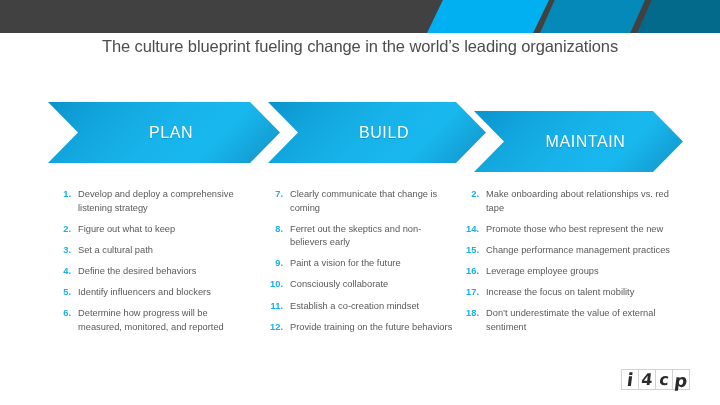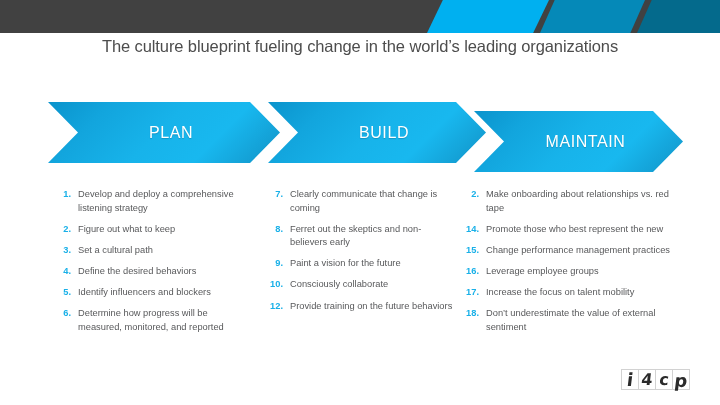--- a/index.html
+++ b/index.html
@@ -232,20 +232,24 @@
     </div>
     <div class="list-item">
       <div class="item-num">9.</div>
       <div class="item-text">Paint a vision for the future</div>
     </div>
     <div class="list-item">
       <div class="item-num">10.</div>
       <div class="item-text">Consciously collaborate</div>
     </div>
     <div class="list-item">
+      <div class="item-num">11.</div>
+      <div class="item-text">Establish a co-creation mindset</div>
+    </div>
+    <div class="list-item">
       <div class="item-num">12.</div>
       <div class="item-text">Provide training on the future behaviors</div>
     </div>
   </div>
 
   <div class="column col-3">
     <div class="list-item">
       <div class="item-num">2.</div>
       <div class="item-text">Make onboarding about relationships vs. red tape</div>
     </div>

